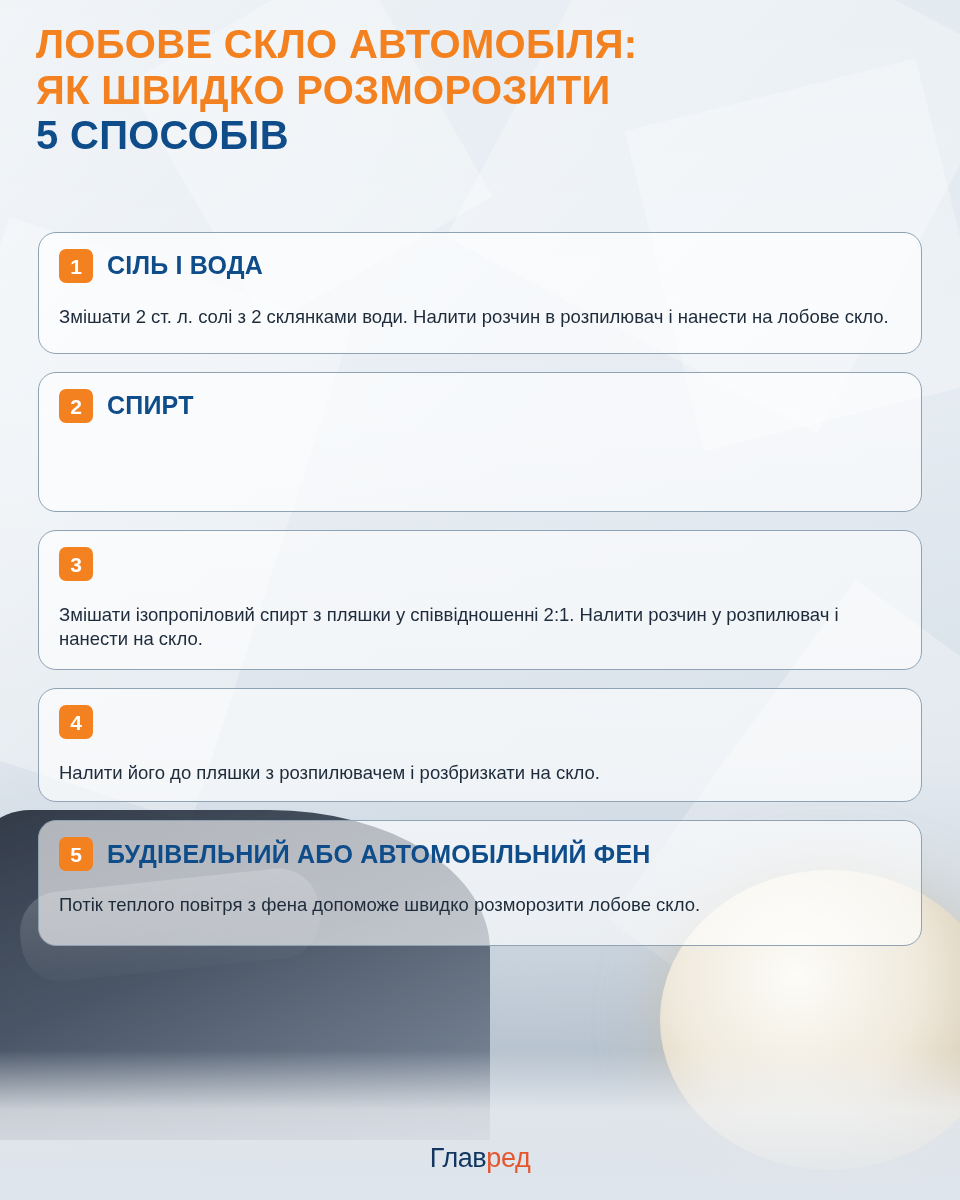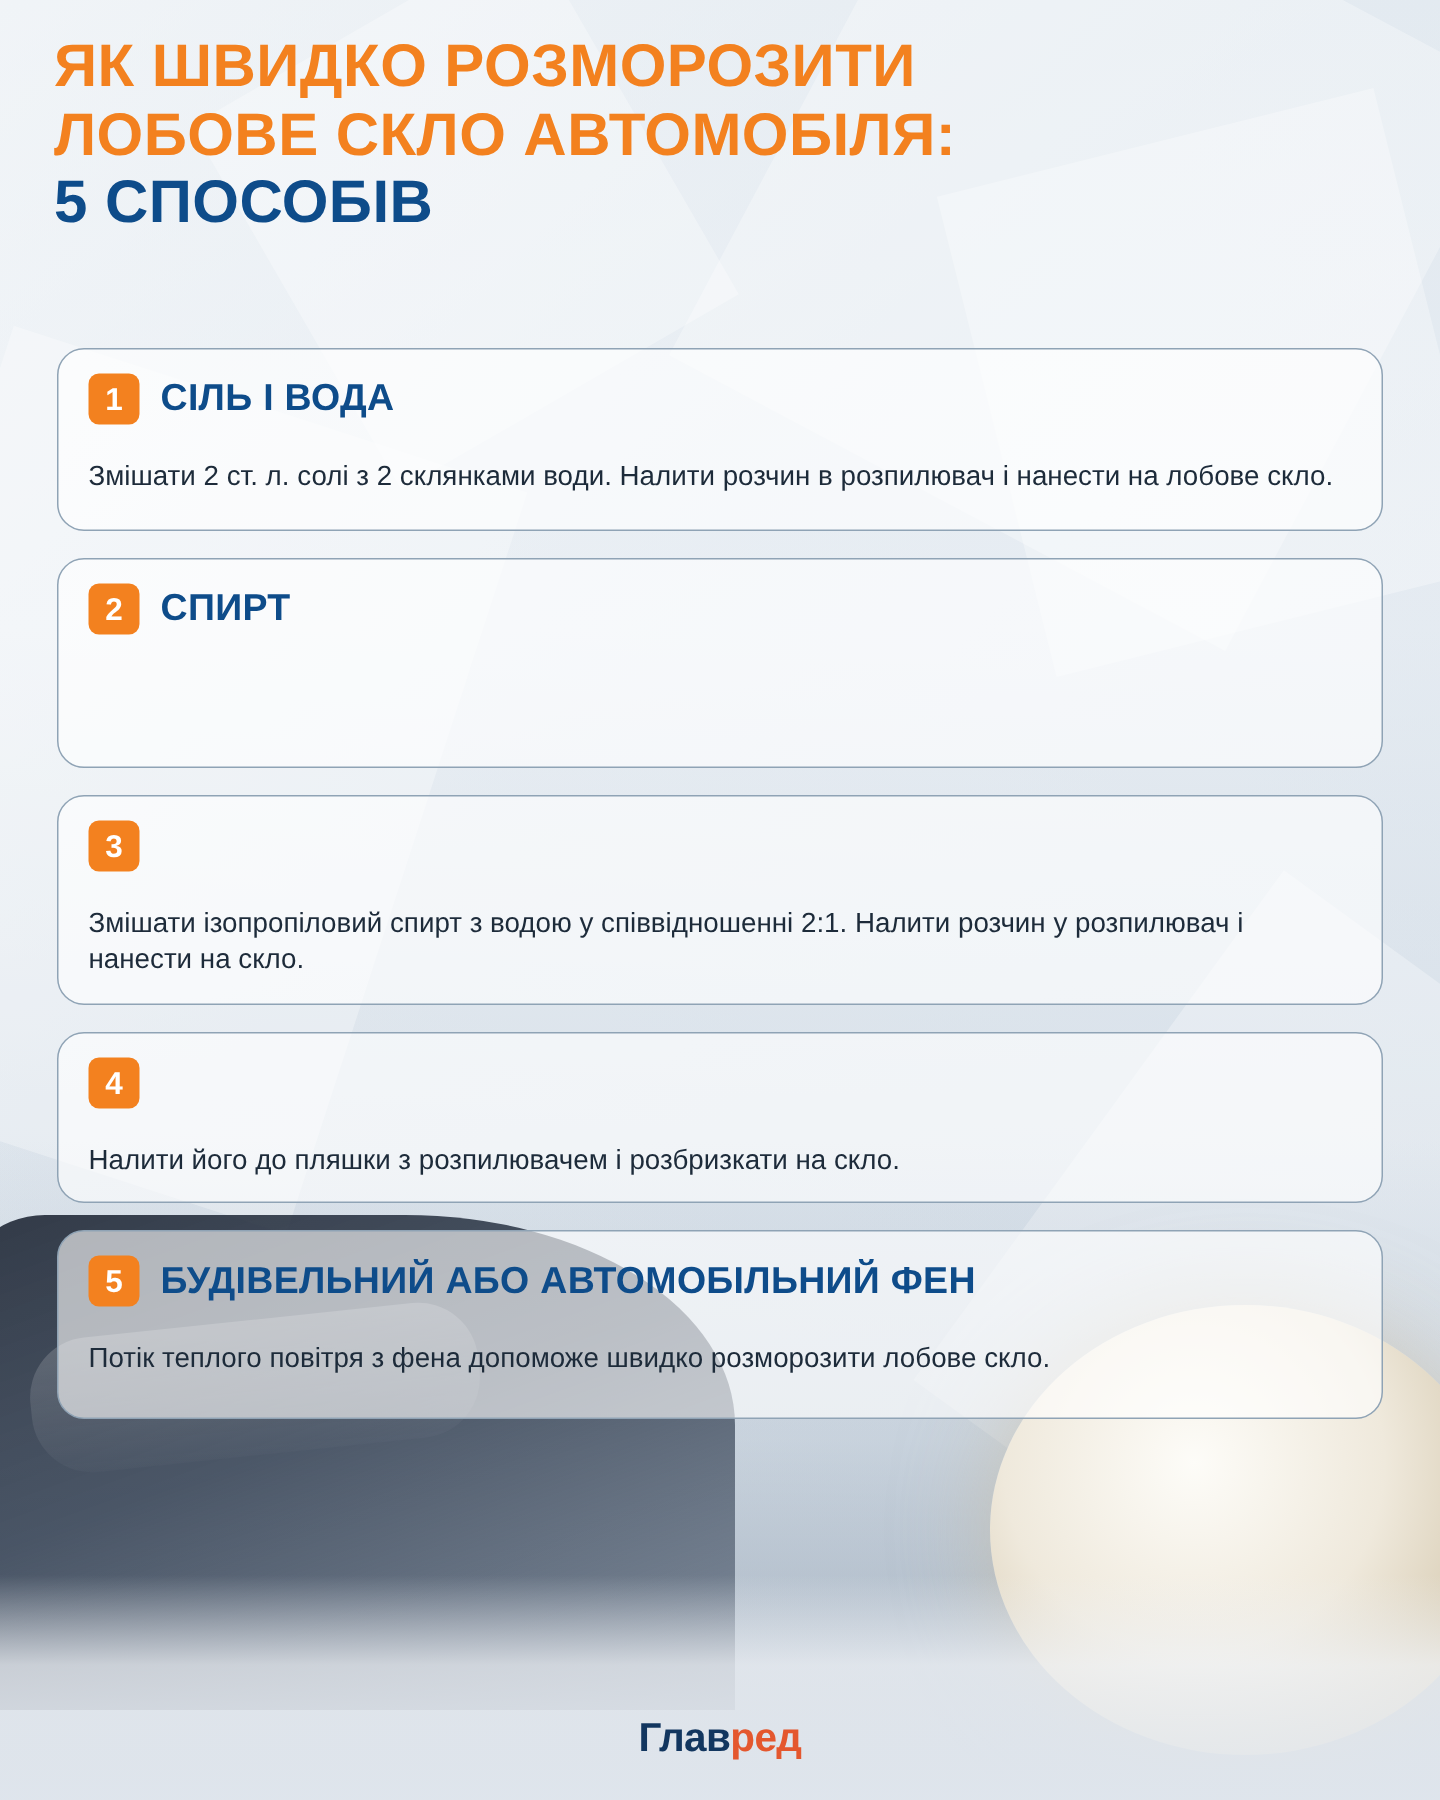--- a/index.html
+++ b/index.html
@@ -179,21 +179,21 @@
     position: absolute;
     bottom: 26px;
     left: 0;
     right: 0;
     text-align: center;
     z-index: 6;
   }
   .logo {
     display: inline-block;
     font-size: 27px;
-    font-weight: bold;
+    font-weight: normal;
     letter-spacing: -0.4px;
   }
   .logo .a { color: #12365f; }
   .logo .b { color: #e4572e; }
 </style>
 </head>
 <body>
 
 <div class="poster">
 
@@ -204,22 +204,22 @@
     <span class="f4"></span>
     <span class="f5"></span>
   </div>
 
   <div class="bg-photo"></div>
   <div class="car-shape"></div>
   <div class="salt-bowl"></div>
   <div class="snow-band"></div>
 
   <div class="headline">
+    <div class="line l2">ЛОБОВЕ СКЛО АВТОМОБІЛЯ:</div>
     <div class="line l1">ЯК ШВИДКО РОЗМОРОЗИТИ</div>
-    <div class="line l2">ЛОБОВЕ СКЛО АВТОМОБІЛЯ:</div>
     <div class="line l3">5 СПОСОБІВ</div>
   </div>
 
   <div class="cards">
 
     <div class="card c1">
       <div class="card-head">
         <div class="badge">1</div>
         <div class="card-title">СІЛЬ І ВОДА</div>
       </div>
@@ -230,21 +230,21 @@
       <div class="card-head">
         <div class="badge">2</div>
         <div class="card-title">СПИРТ</div>
       </div>
     </div>
 
     <div class="card c3">
       <div class="card-head">
         <div class="badge">3</div>
       </div>
-      <div class="card-text">Змішати ізопропіловий спирт з водою у співвідношенні 2:1. Налити розчин у розпилювач і нанести на скло.</div>
+      <div class="card-text">Змішати ізопропіловий спирт з пляшки у співвідношенні 2:1. Налити розчин у розпилювач і нанести на скло.</div>
     </div>
 
     <div class="card c4">
       <div class="card-head">
         <div class="badge">4</div>
       </div>
       <div class="card-text">Налити його до пляшки з розпилювачем і розбризкати на скло.</div>
     </div>
 
     <div class="card c5">

